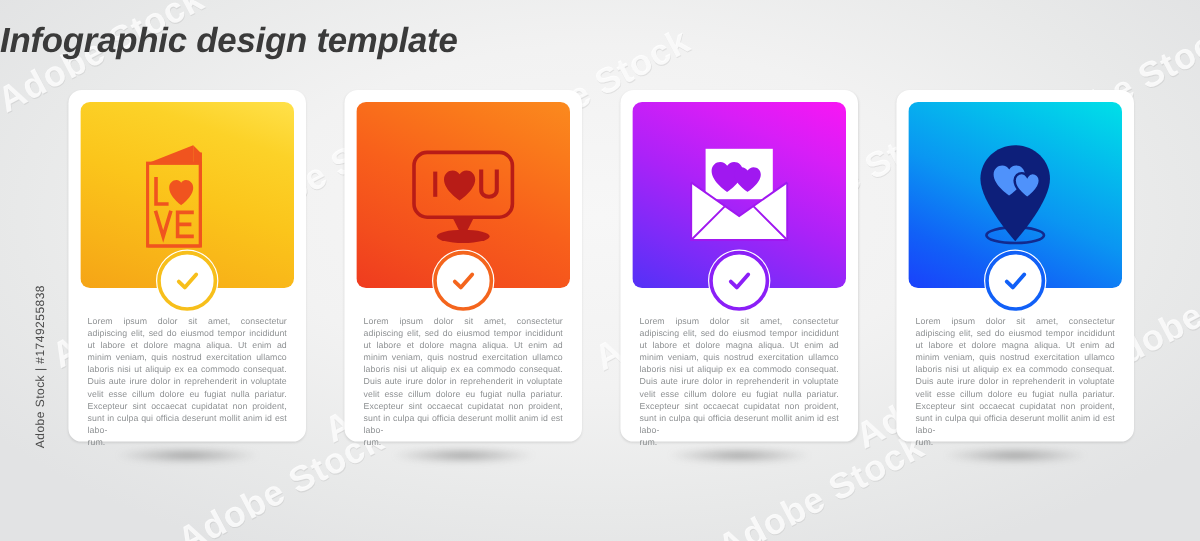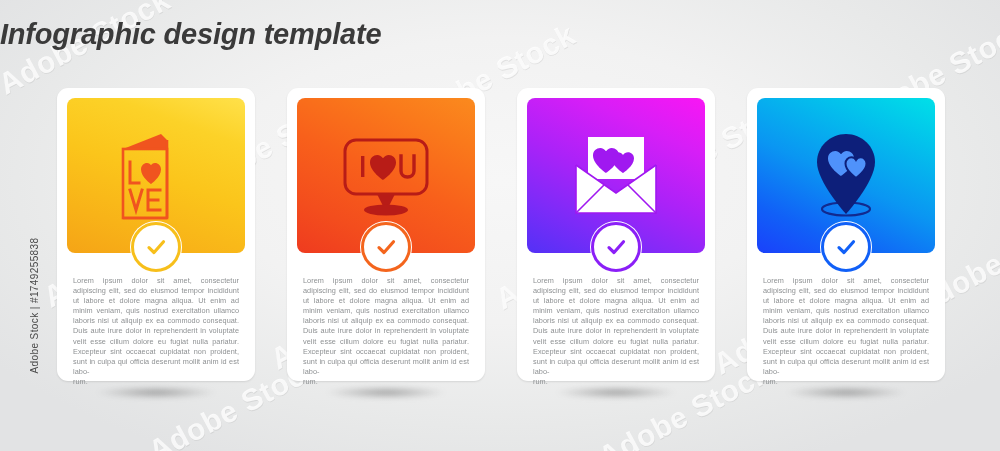--- a/index.html
+++ b/index.html
@@ -69,21 +69,21 @@
     font-size: 10px;
     color: #4a4a4a;
     letter-spacing: 0.4px;
     z-index: 7;
     text-align: center;
   }
 
   
   .cards {
     position: absolute;
-    top: 88px;
+    top: 75px;
     left: 0;
     width: 928px;
     height: 320px;
     z-index: 5;
   }
   .card-wrap {
     position: absolute;
     width: 198px;
     top: 0;
   }

